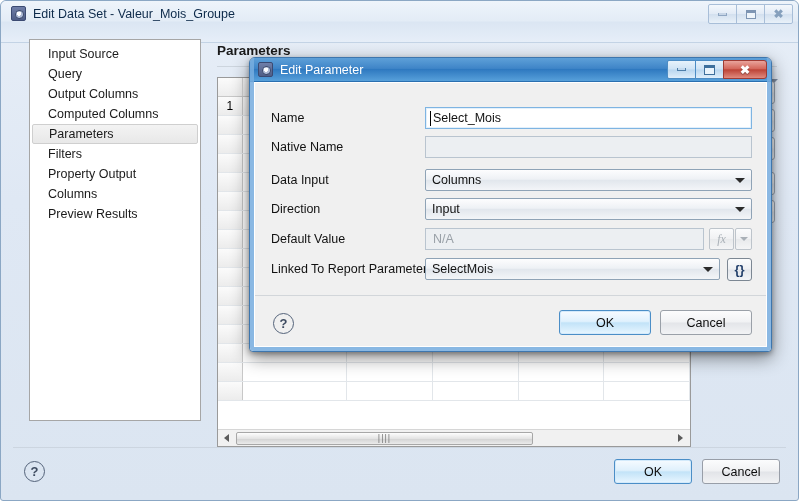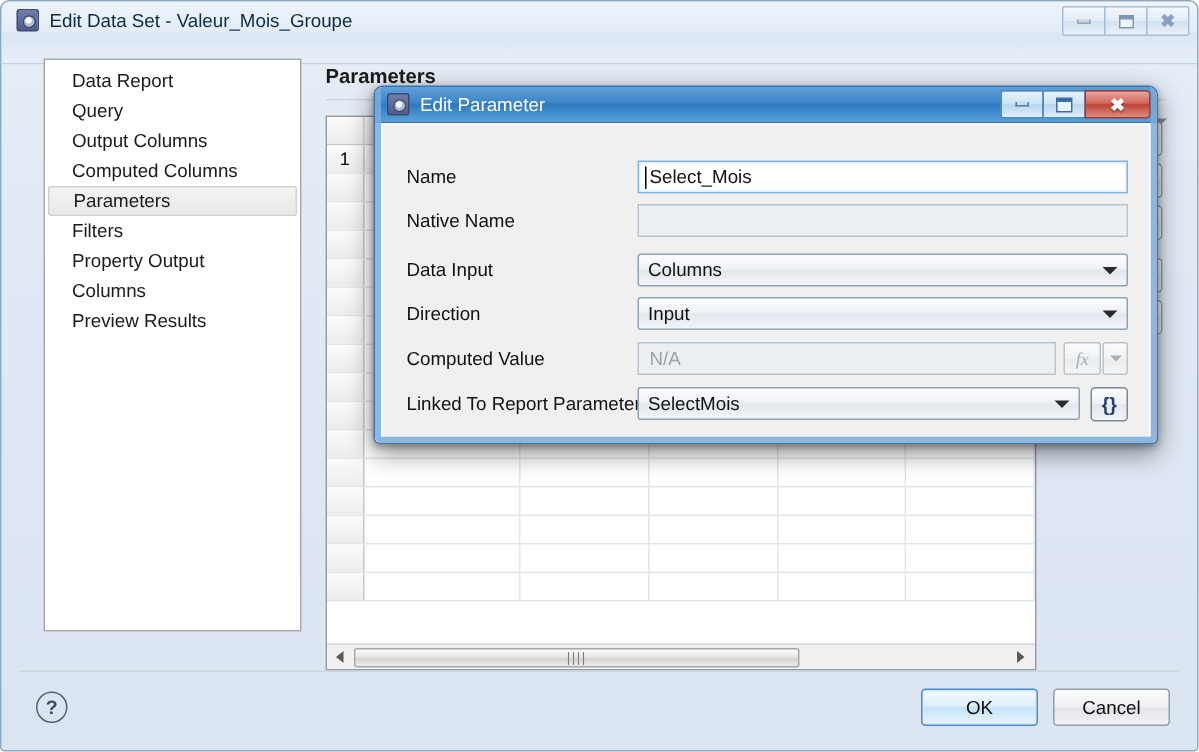--- a/index.html
+++ b/index.html
@@ -204,21 +204,21 @@
   .btn.default {
     border: 1px solid #4b8ec7;
     background: linear-gradient(to bottom, #f6fbff 0%, #dff0fc 45%, #c3e3f8 52%, #e9f6ff 100%);
     box-shadow: 0 0 0 1px #d3eafb inset;
   }
 
   
   #inner-dialog {
     position: absolute;
     left: 248px; top: 56px;
-    width: 523px; height: 239px;
+    width: 523px; height: 295px;
     border-radius: 6px 6px 4px 4px;
     background: #eef2f7;
     border: 1px solid #3e76ad;
     box-shadow: 0 6px 18px rgba(0,0,0,0.45), 0 2px 5px rgba(0,0,0,0.3);
     overflow: hidden;
   }
   #inner-frame {
     position: absolute; inset: 0;
     border: 4px solid rgba(120,174,224,0.85);
     border-top-width: 0;
@@ -388,21 +388,21 @@
             <polygon points="12,1 12,4 1,4 1,11 12,11 12,14 19,7.5" fill="#f2f2f2" stroke="#b6b6b6" stroke-width="1"></polygon>
           </svg>
         </span>
         <span class="chev dim"></span>
       </div>
     </div>
 
     <div id="nav-panel">
       <div style="height:4px"></div>
       <div class="nav-item">
-        <span>Data Report</span>
+        <span>Input Source</span>
       </div>
       <div class="nav-item">
         <span>Query</span>
       </div>
       <div class="nav-item">
         <span>Output Columns</span>
       </div>
       <div class="nav-item">
         <span>Computed Columns</span>
       </div>
@@ -646,21 +646,21 @@
 
         <div class="frow" style="top:115px">
           <span class="flabel">Direction</span>
           <div class="fcombo">
             <span>Input</span>
             <span class="combo-arrow"></span>
           </div>
         </div>
 
         <div class="frow" style="top:145px">
-          <span class="flabel">Computed Value</span>
+          <span class="flabel">Default Value</span>
           <div class="finput disabled" style="flex:1">
             <span class="txt placeholder">N/A</span>
           </div>
           <div class="fx-btn">fx</div>
           <div class="fx-drop">
             <i></i>
           </div>
         </div>
 
         <div class="frow" style="top:175px">

